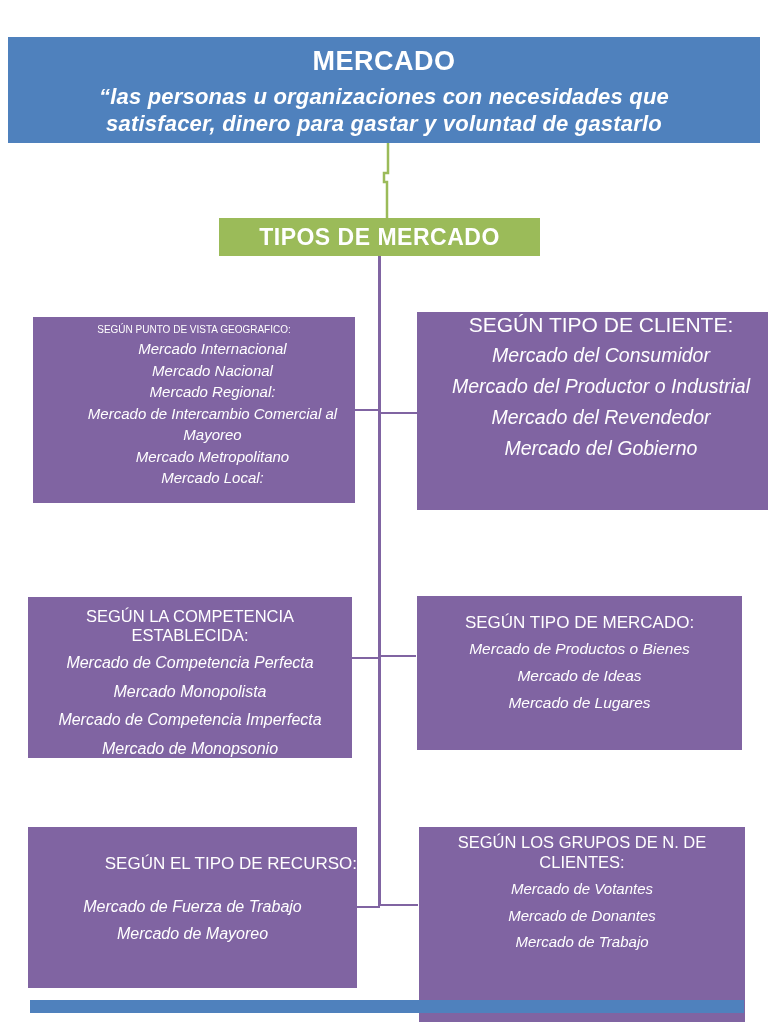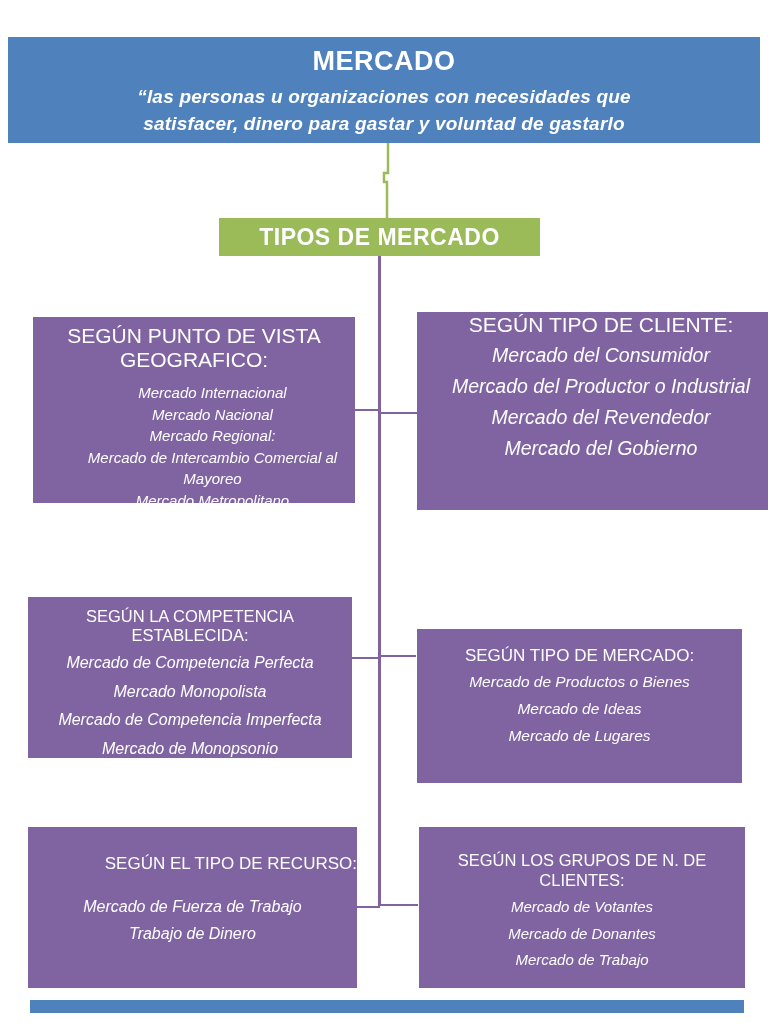--- a/index.html
+++ b/index.html
@@ -6,21 +6,21 @@
     --blue:#4f81bd; --green:#9bbb59; --purple:#8064a2; --white:#ffffff;
   }
   html,body{margin:0;padding:0;background:#ffffff;}
   body{font-family:"Liberation Sans", sans-serif;}
   .slide{position:relative;width:768px;height:1024px;background:#ffffff;overflow:hidden;}
 
   
   .header{position:absolute;left:8px;top:37px;width:752px;height:106px;
           background:var(--blue);color:var(--white);text-align:center;}
   .header .title{margin-top:9px;font-size:27px;font-weight:bold;letter-spacing:.5px;}
-  .header .quote{margin-top:6px;font-size:19px;font-weight:bold;font-style:italic;line-height:27px;letter-spacing:.2px;}
+  .header .quote{margin-top:6px;font-size:22px;font-weight:bold;font-style:italic;line-height:27px;letter-spacing:.2px;}
 
   
   .green-conn{position:absolute;left:370px;top:143px;}
 
   
   .subtitle-box{position:absolute;left:219px;top:218px;width:321px;height:38px;
           background:var(--green);color:var(--white);display:flex;align-items:center;justify-content:center;
           font-size:23px;font-weight:bold;letter-spacing:.5px;}
 
   
@@ -32,40 +32,40 @@
   .h2r{left:381px;top:655px;width:35px;}
   .h3l{left:351px;top:906px;width:29px;}
   .h3r{left:381px;top:904px;width:37px;}
 
   
   .pbox{position:absolute;background:var(--purple);color:var(--white);text-align:center;box-sizing:border-box;}
   .pbox .ptitle{margin:0 auto;}
   .pbox .item{font-style:italic;}
 
   .b1{left:33px;top:317px;width:322px;height:186px;padding-top:7px;}
-  .b1 .ptitle{font-size:21px;margin-bottom:10px;}
+  .b1 .ptitle{font-size:10px;margin-bottom:3px;}
   .b1 .item{font-size:15px;line-height:21.5px;padding-left:37px;}
 
   .b2{left:417px;top:312px;width:368px;height:198px;padding-top:1px;}
   .b2 .ptitle{font-size:21px;margin-bottom:5px;}
   .b2 .item{font-size:19.5px;line-height:25px;margin:6px 0;}
 
   .b3{left:28px;top:597px;width:324px;height:161px;padding-top:10px;}
   .b3 .ptitle{font-size:16.5px;max-width:255px;line-height:19px;margin-bottom:4px;}
   .b3 .item{font-size:16px;line-height:28.5px;}
 
-  .b4{left:417px;top:596px;width:325px;height:154px;padding-top:17px;margin-top:33px;}
+  .b4{left:417px;top:596px;width:325px;height:154px;padding-top:17px;}
   .b4 .ptitle{font-size:17px;margin-bottom:2px;}
   .b4 .item{font-size:15.5px;line-height:27px;}
 
   .b5{left:28px;top:827px;width:329px;height:161px;padding-top:27px;}
   .b5 .ptitle{font-size:17px;margin-bottom:20px;text-align:right;}
   .b5 .item{font-size:16px;line-height:26.5px;}
 
-  .b6{left:419px;top:827px;width:326px;height:161px;padding-top:23px;}
+  .b6{left:419px;top:827px;width:326px;height:195px;padding-top:5px;}
   .b6 .ptitle{font-size:16.5px;max-width:280px;line-height:20px;margin-bottom:4px;}
   .b6 .item{font-size:15px;line-height:26.5px;}
 
   
   .footer-bar{position:absolute;left:30px;top:1000px;width:714px;height:13px;background:var(--blue);}
 </style>
 </head>
 <body>
 
 <div class="slide">
@@ -132,21 +132,21 @@
         <div class="item">Mercado de Productos o Bienes</div>
         <div class="item">Mercado de Ideas</div>
         <div class="item">Mercado de Lugares</div>
       </div>
   </div>
 
   <div class="pbox b5">
     <div class="ptitle">SEGÚN EL TIPO DE RECURSO:</div>
     <div class="pitems">
         <div class="item">Mercado de Fuerza de Trabajo</div>
-        <div class="item">Trabajo de Dinero</div>
+        <div class="item">Mercado de Mayoreo</div>
       </div>
   </div>
 
   <div class="pbox b6">
     <div class="ptitle">SEGÚN LOS GRUPOS DE N. DE CLIENTES:</div>
     <div class="pitems">
         <div class="item">Mercado de Votantes</div>
         <div class="item">Mercado de Donantes</div>
         <div class="item">Mercado de Trabajo</div>
       </div>

